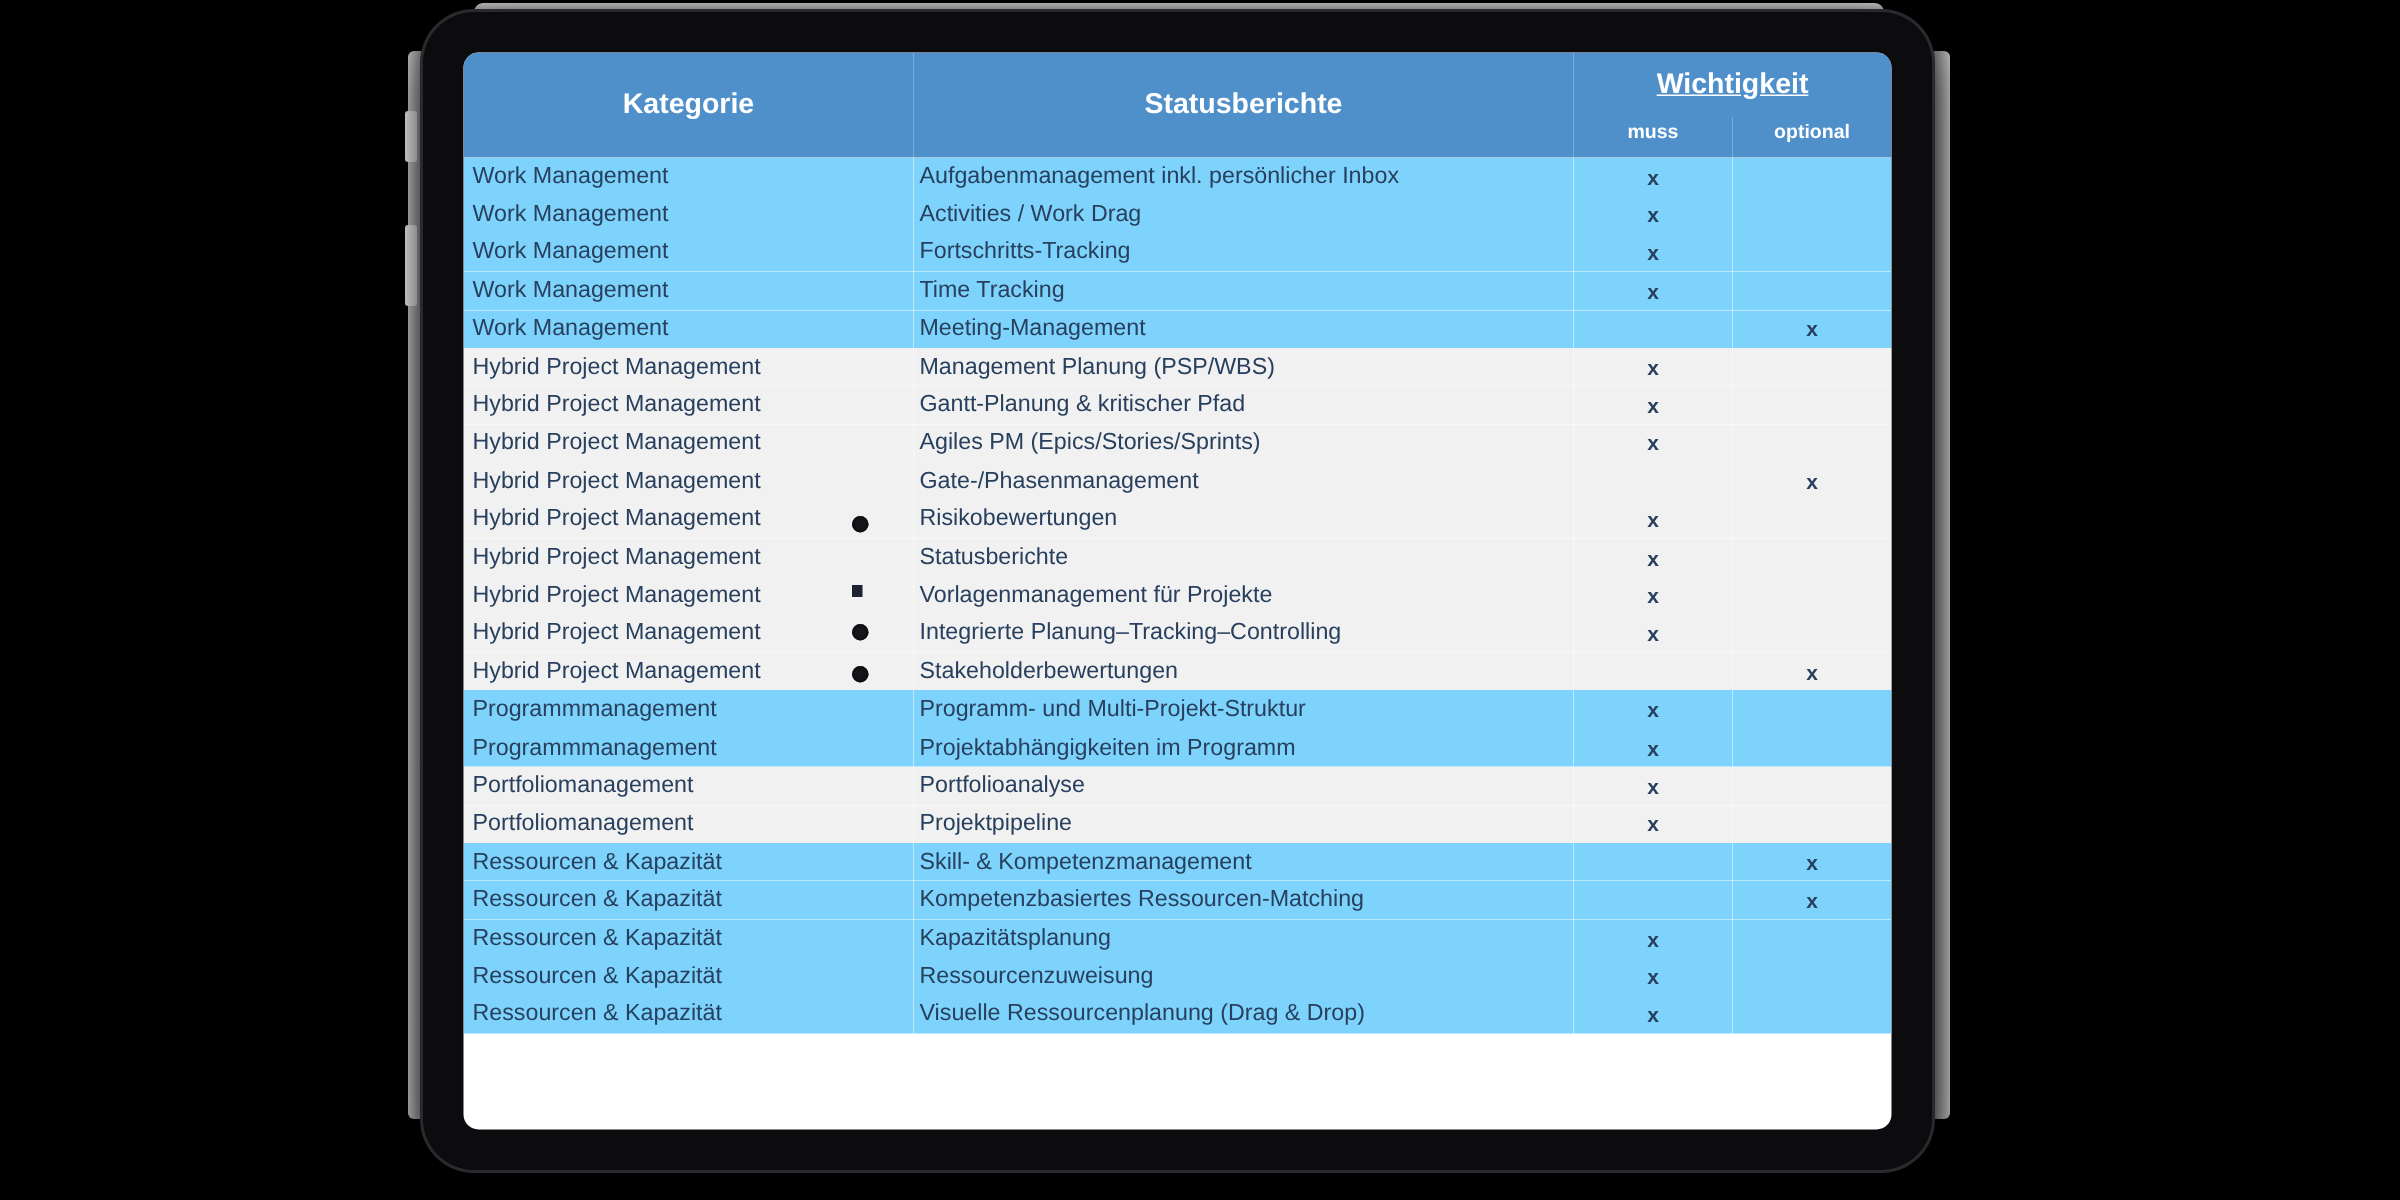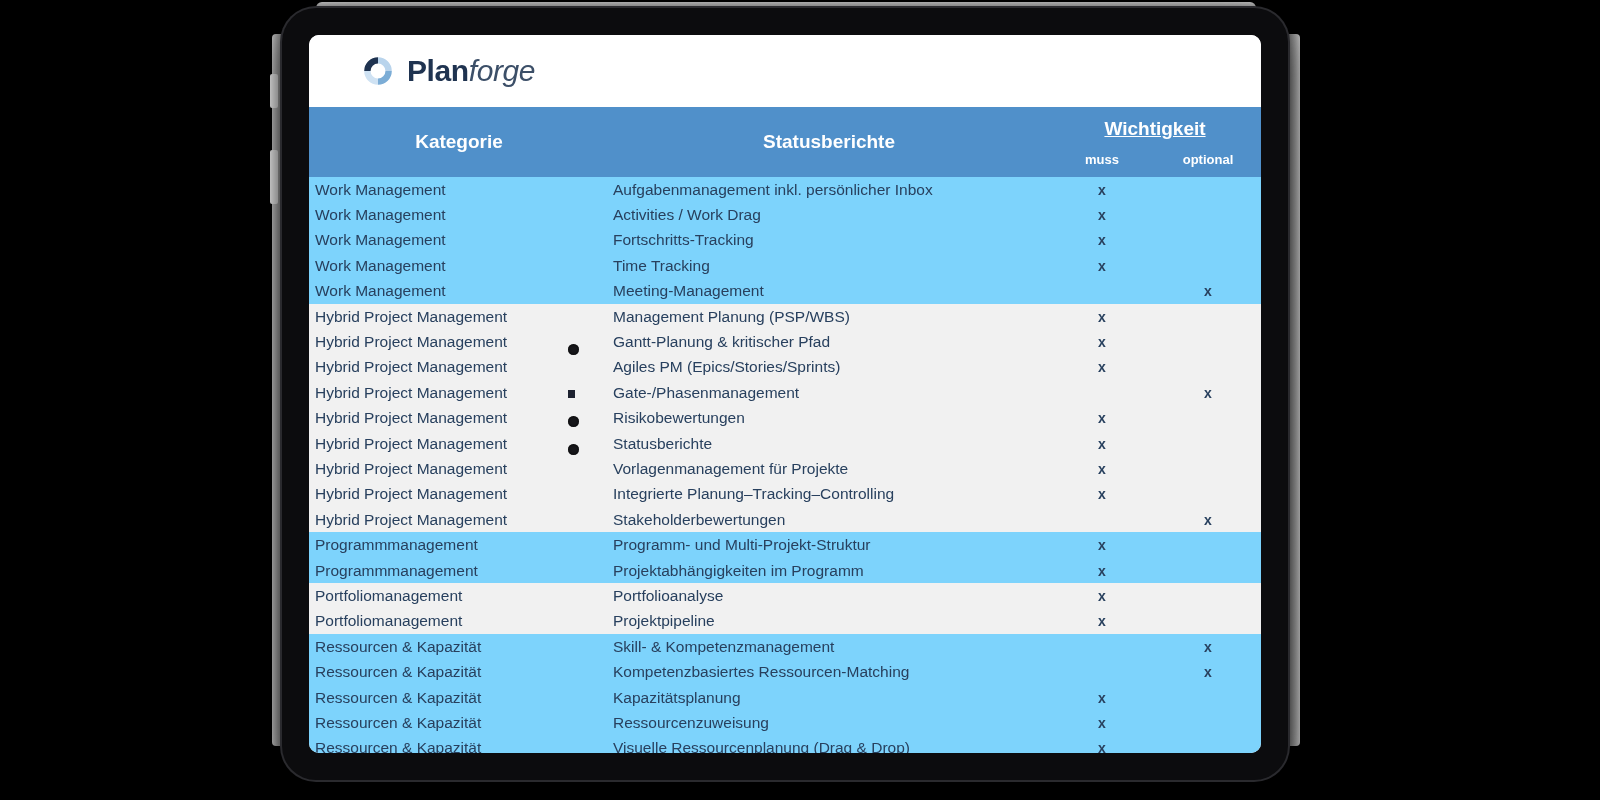--- a/index.html
+++ b/index.html
@@ -166,32 +166,20 @@
 
   <div id="tablet">
 
     <div class="hw-dot d1"></div>
     <div class="hw-chip"></div>
     <div class="hw-dot d2"></div>
     <div class="hw-dot d3"></div>
 
     <div id="screen">
 
-      <div id="logobar">
-        <span class="logo-mark">
-          <svg viewBox="0 0 64 64" width="34" height="34" aria-hidden="true">
-            <path d="M32 6 A26 26 0 0 1 58 32 L46 32 A14 14 0 0 0 32 18 Z" fill="#b9d4ec"></path>
-            <path d="M58 32 A26 26 0 0 1 32 58 L32 46 A14 14 0 0 0 46 32 Z" fill="#7cadd6"></path>
-            <path d="M32 58 A26 26 0 0 1 6 32 L18 32 A14 14 0 0 0 32 46 Z" fill="#cfe2f3"></path>
-            <path d="M6 32 A26 26 0 0 1 32 6 L32 18 A14 14 0 0 0 18 32 Z" fill="#1f3350"></path>
-            <circle cx="32" cy="32" r="8" fill="#ffffff"></circle>
-          </svg>
-        </span>
-        <span class="logo-text"><span class="logo-plan">Plan</span><span class="logo-forge">forge</span></span>
-      </div>
 
       <div id="tablewrap">
         <table>
           <colgroup>
             <col class="c-kat">
               <col class="c-anf">
               <col class="c-muss">
               <col class="c-opt">
           </colgroup>
           <thead>

